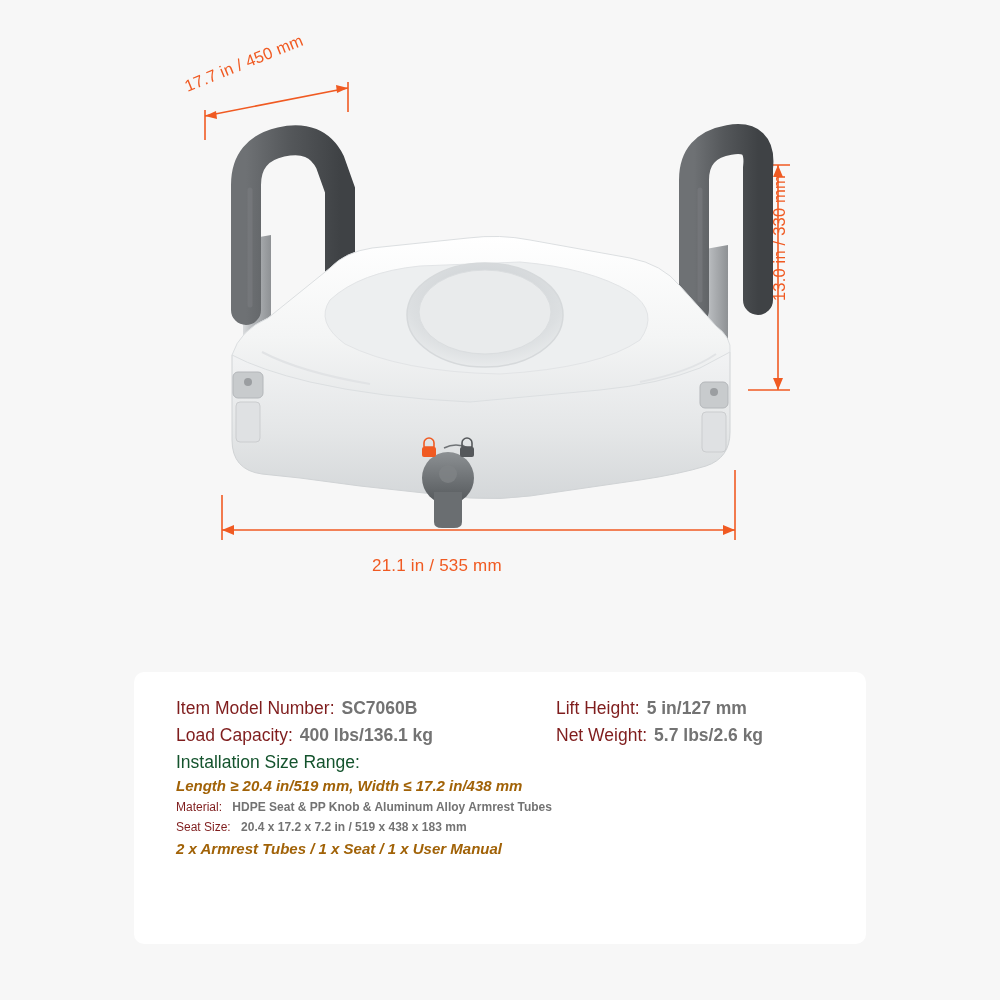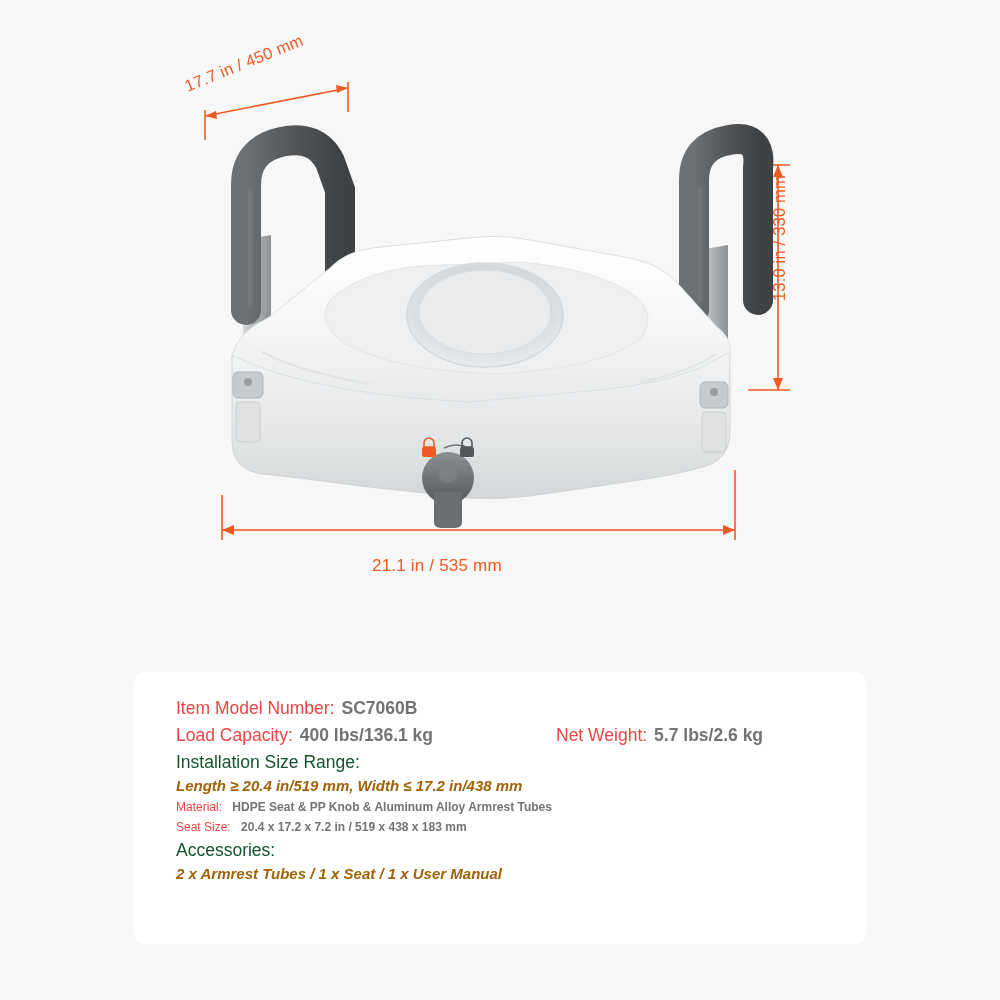--- a/index.html
+++ b/index.html
@@ -84,21 +84,21 @@
     display: flex;
     align-items: baseline;
     white-space: nowrap;
   }
   .spec-right {
     display: flex;
     align-items: baseline;
     white-space: nowrap;
   }
   .lbl {
-    color: #ef4444;
+    color: #7f1d1d;
     font-weight: 400;
   }
   .val {
     color: #737373;
     font-weight: bold;
     margin-left: 7px;
   }
   .stack-row {
     padding-left: 42px;
     font-size: 17.5px;
@@ -288,20 +288,24 @@
   <div class="dim-label" id="dim-bottom-label">21.1 in / 535 mm</div>
 </div>
 
 <div id="spec-card">
 
   <div class="spec-row">
     <div class="spec-left">
       <span class="lbl">Item Model Number:</span>
       <span class="val">SC7060B</span>
     </div>
+    <div class="spec-right">
+      <span class="lbl">Lift Height:</span>
+      <span class="val">5 in/127 mm</span>
+    </div>
   </div>
 
   <div class="spec-row">
     <div class="spec-left">
       <span class="lbl">Load Capacity:</span>
       <span class="val">400 lbs/136.1 kg</span>
     </div>
     <div class="spec-right">
       <span class="lbl">Net Weight:</span>
       <span class="val">5.7 lbs/2.6 kg</span>
@@ -314,16 +318,15 @@
   <div class="inline-row">
     <span class="lbl">Material:</span>
     <span class="val">HDPE Seat &amp; PP Knob &amp; Aluminum Alloy Armrest Tubes</span>
   </div>
 
   <div class="inline-row">
     <span class="lbl">Seat Size:</span>
     <span class="val">20.4 x 17.2 x 7.2 in / 519 x 438 x 183 mm</span>
   </div>
 
-  <div class="stack-row">Accessories:</div>
   <div class="stack-val">2 x Armrest Tubes / 1 x Seat / 1 x User Manual</div>
 
 </div>
 
 </body></html>

